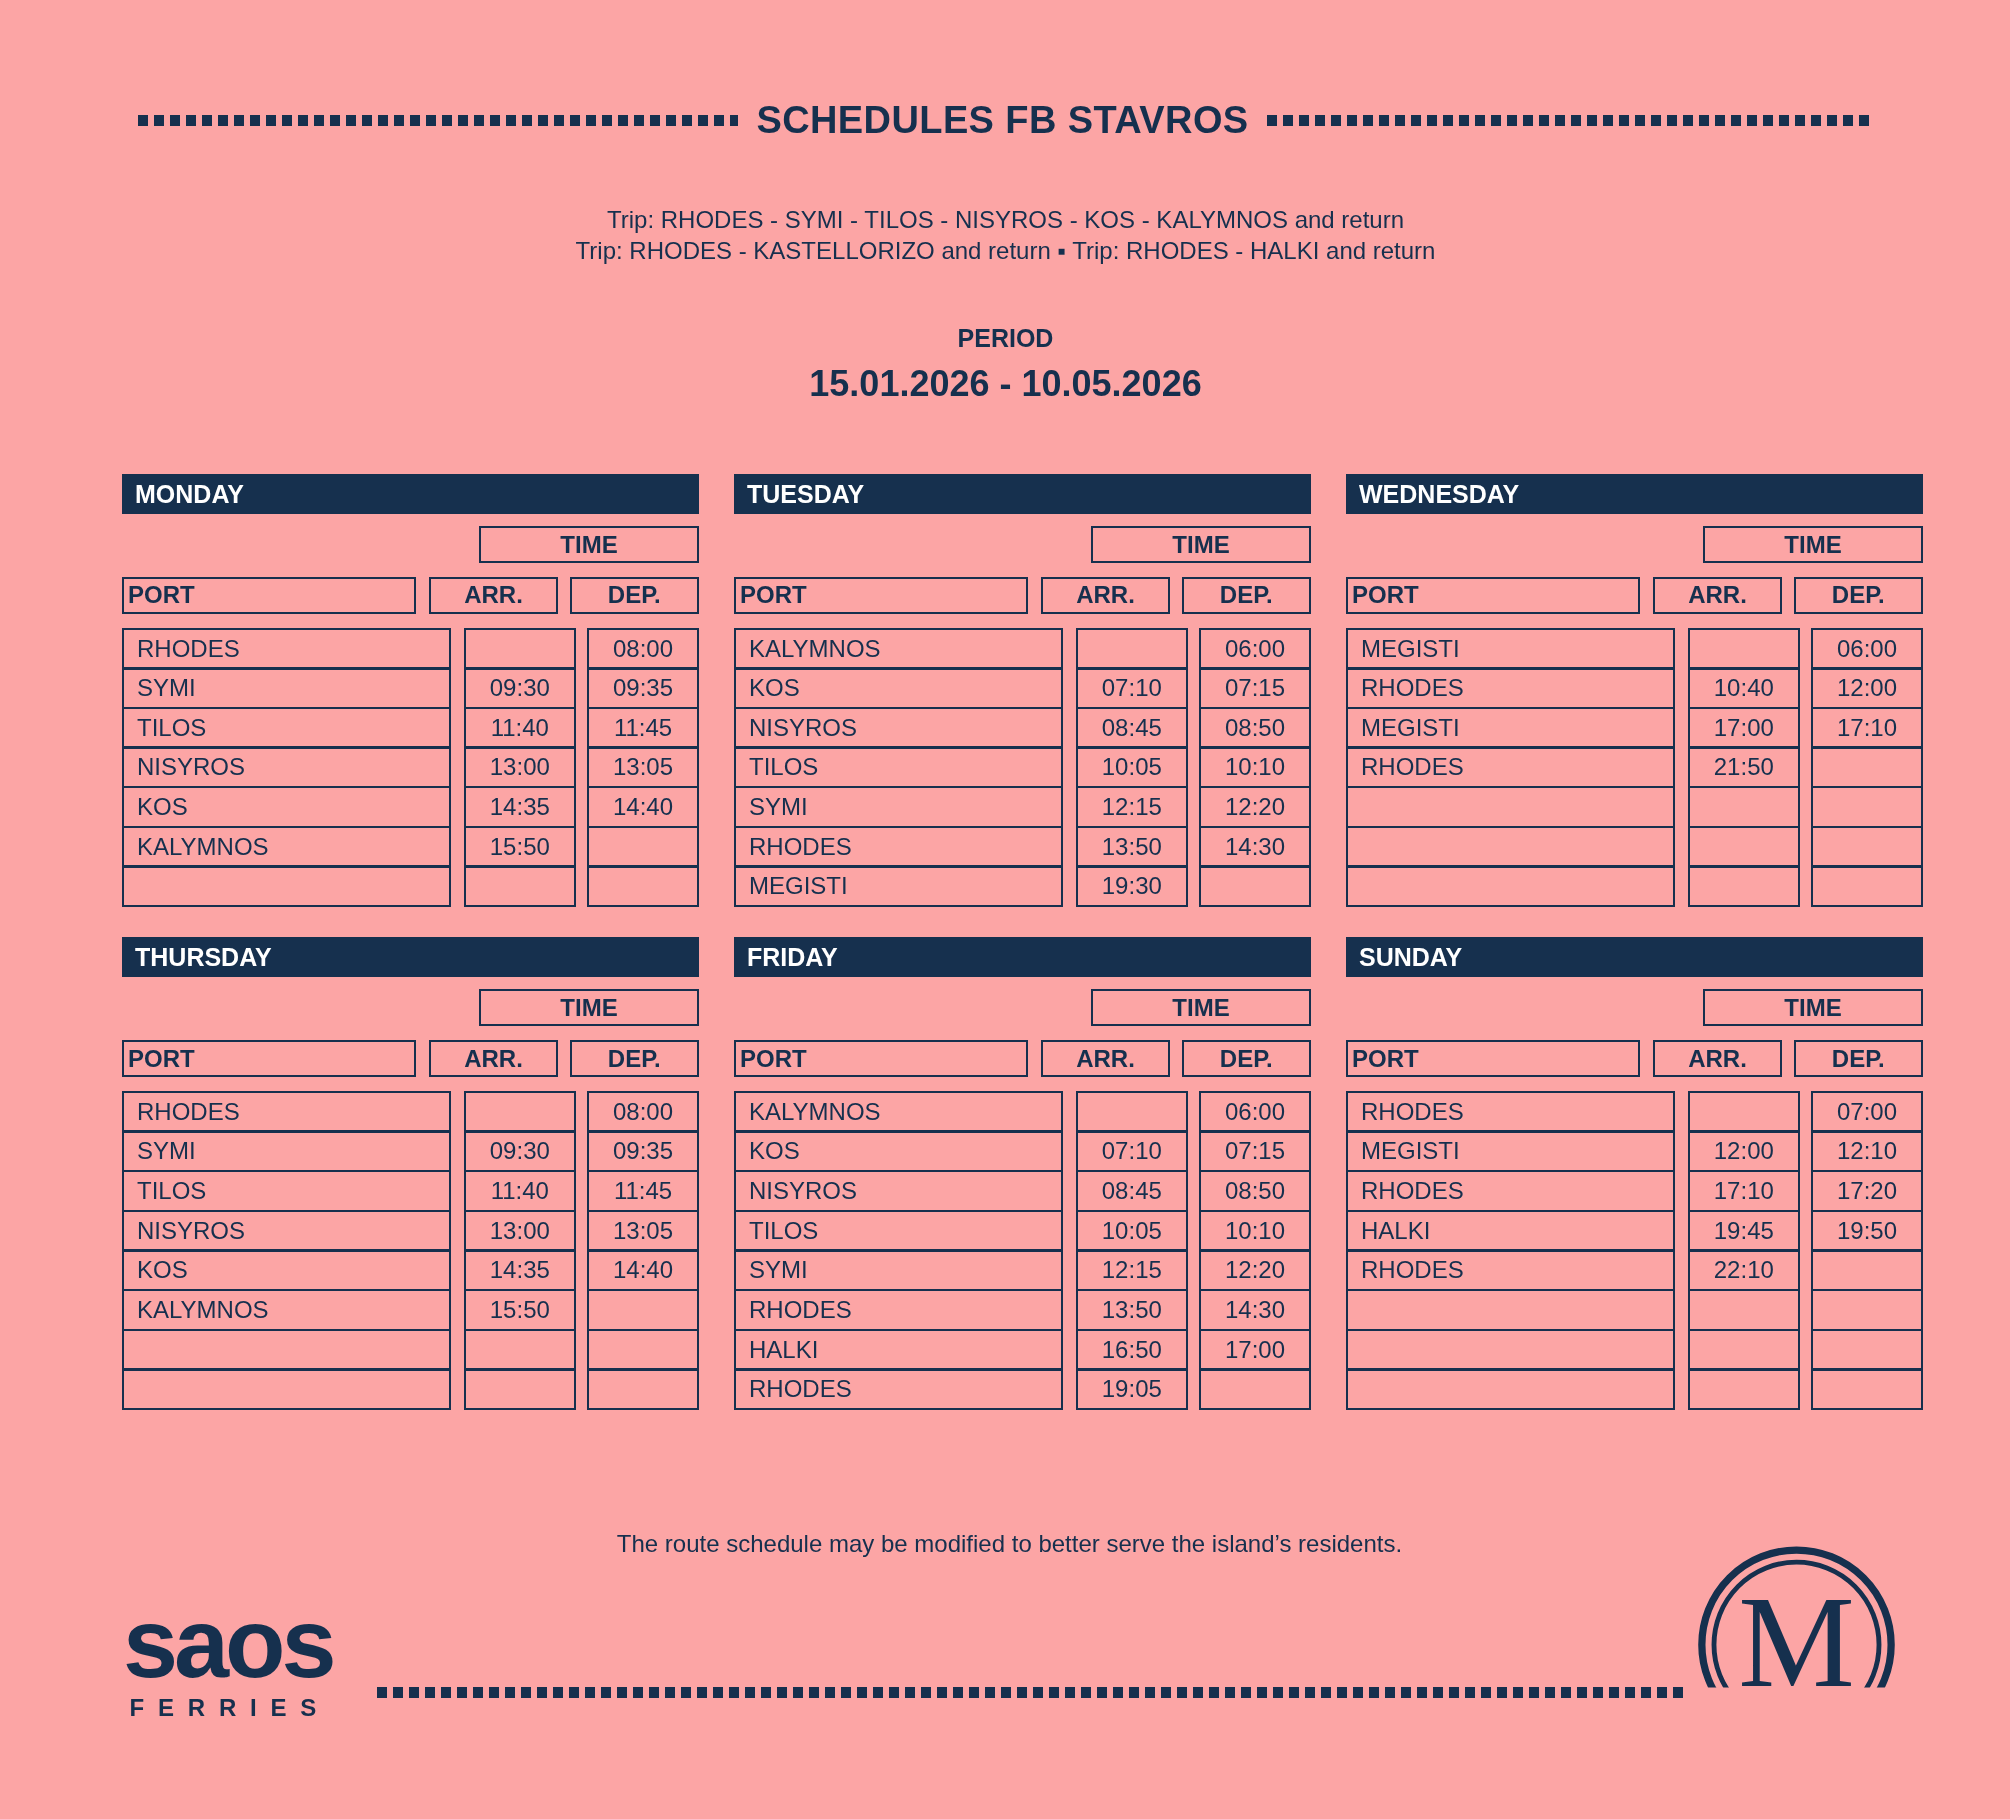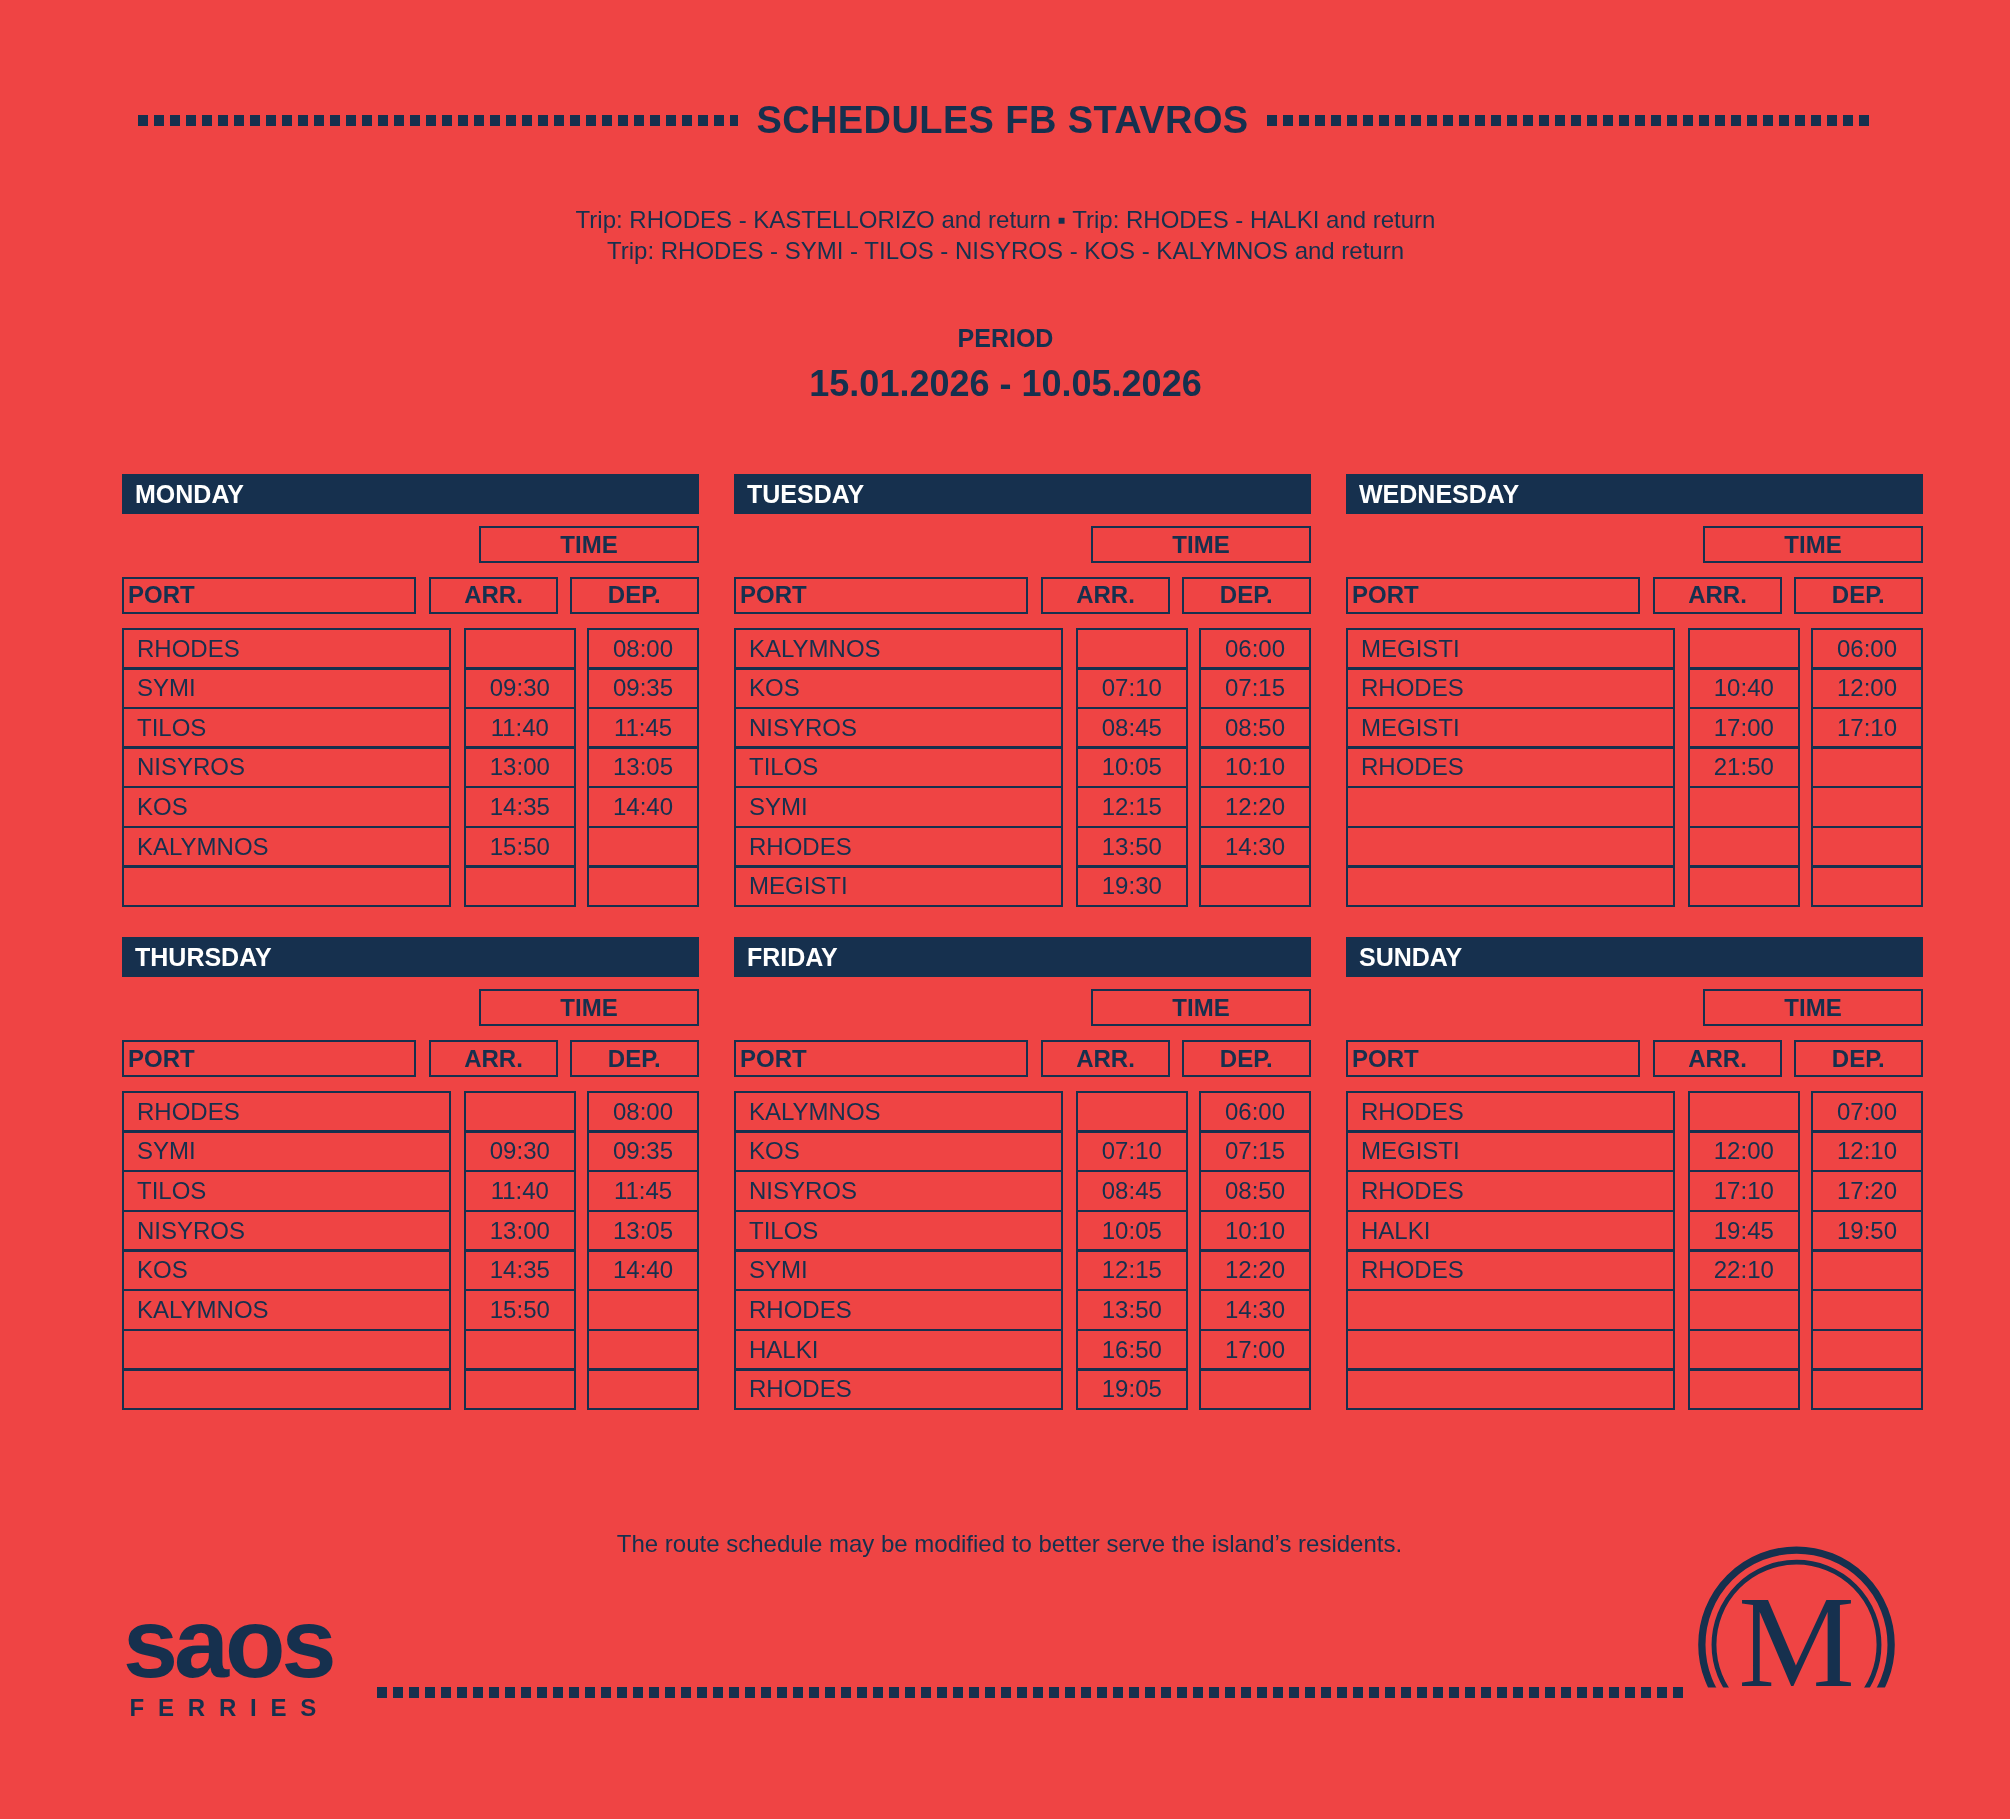--- a/index.html
+++ b/index.html
@@ -2,21 +2,21 @@
 <html style="font-size:13px"><head>
 <meta charset="utf-8">
 <style>
   :root { --navy: #16304e; }
   * { box-sizing: border-box; }
   html, body { margin: 0; padding: 0; background: #ffffff; }
   .page {
     position: relative;
     width: 2011px;
     height: 1820px;
-    background: #ef4444;
+    background: #fca5a5;
     color: var(--navy);
     font-family: "Liberation Sans", sans-serif;
     overflow: hidden;
   }
   .dash-line {
     height: 10.5px;
     background: repeating-linear-gradient(90deg, var(--navy) 0 10.5px, transparent 10.5px 16px);
   }
   
   .title-row {
@@ -102,22 +102,22 @@
 
 <div class="page">
 
   <div class="title-row">
     <div class="dash-line dash-left"></div>
     <div class="page-title">SCHEDULES FB STAVROS</div>
     <div class="dash-line dash-right"></div>
   </div>
 
   <div class="trips">
+    <div>Trip: RHODES - SYMI - TILOS - NISYROS - KOS - KALYMNOS and return</div>
     <div>Trip: RHODES - KASTELLORIZO and return ▪ Trip: RHODES - HALKI and return</div>
-    <div>Trip: RHODES - SYMI - TILOS - NISYROS - KOS - KALYMNOS and return</div>
   </div>
 
   <div class="period">
     <div class="period-label">PERIOD</div>
     <div class="period-value">15.01.2026 - 10.05.2026</div>
   </div>
 
   <div class="tables-grid">
   <div class="sched">
     <div class="day-bar">MONDAY</div>

